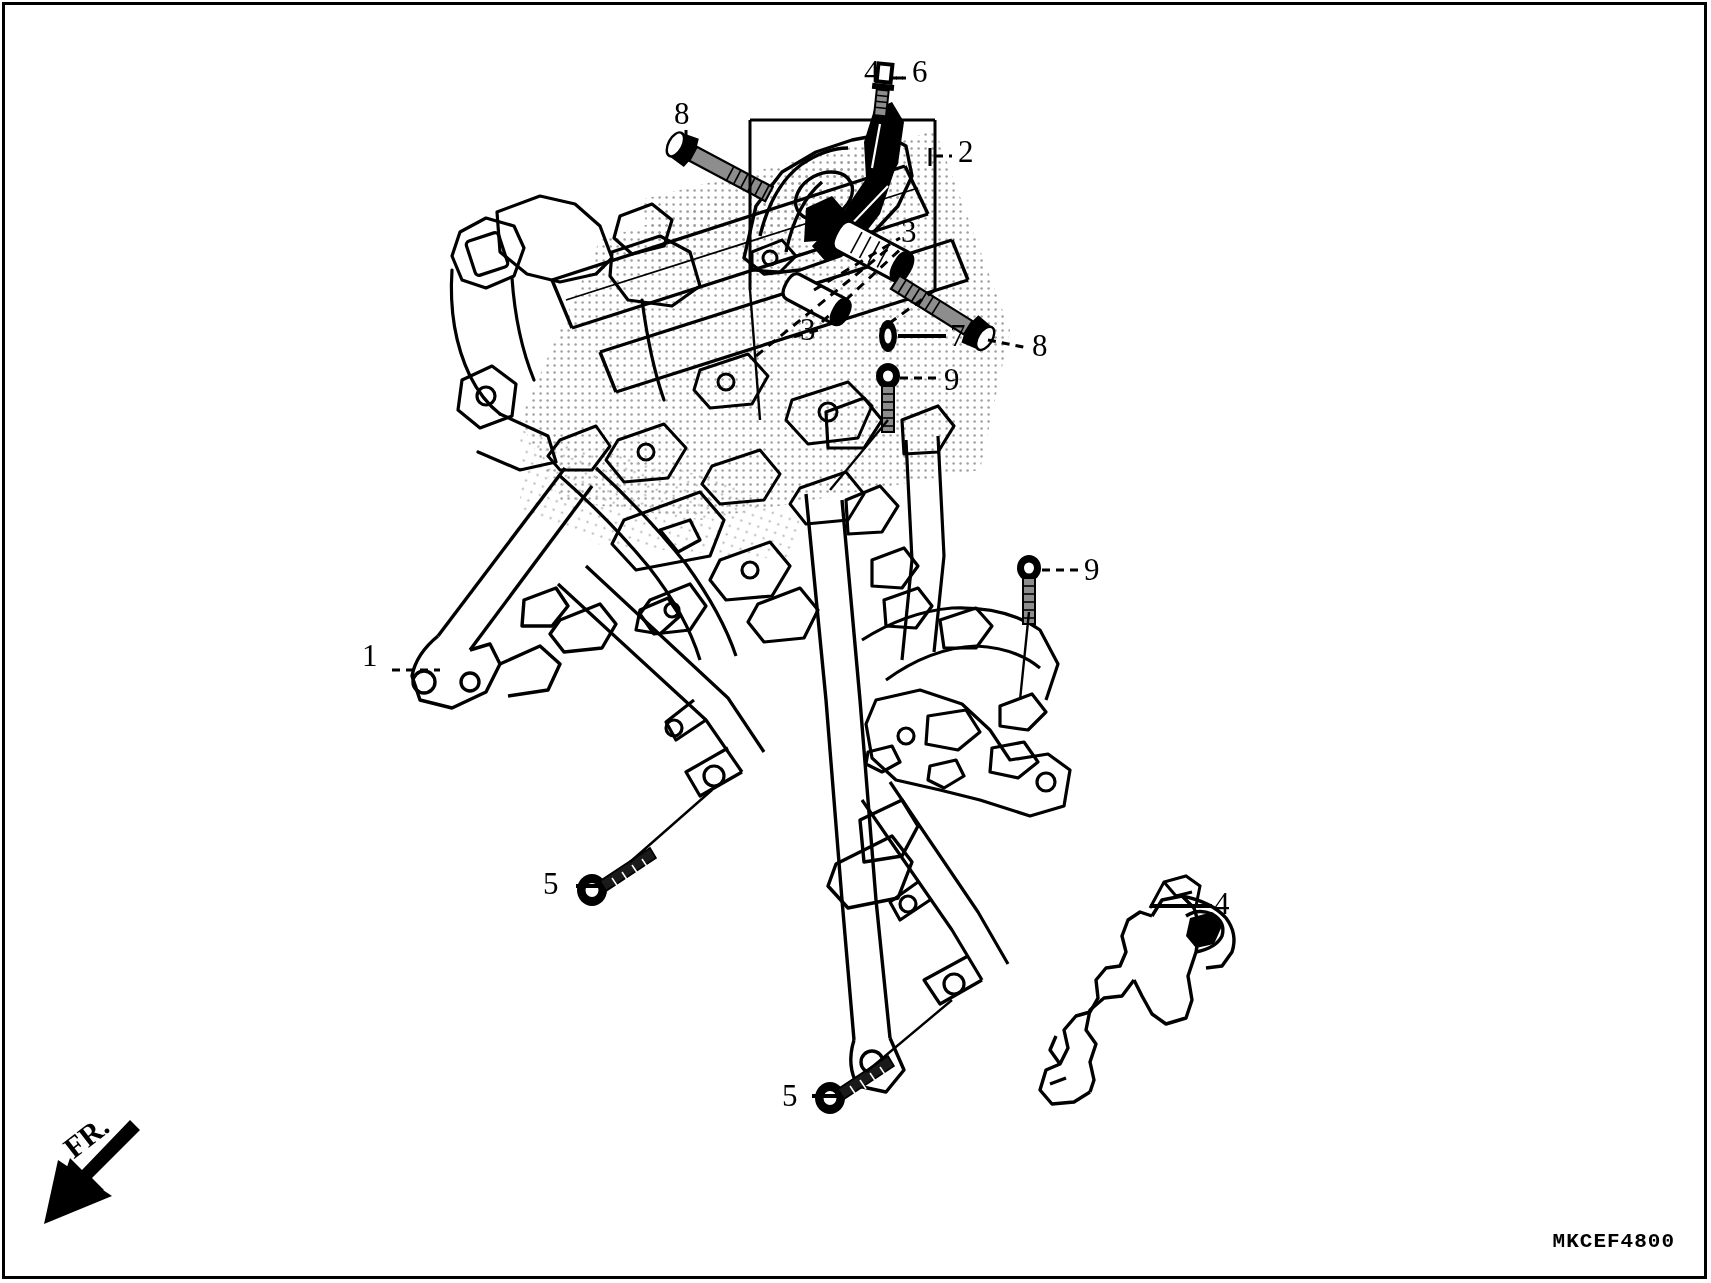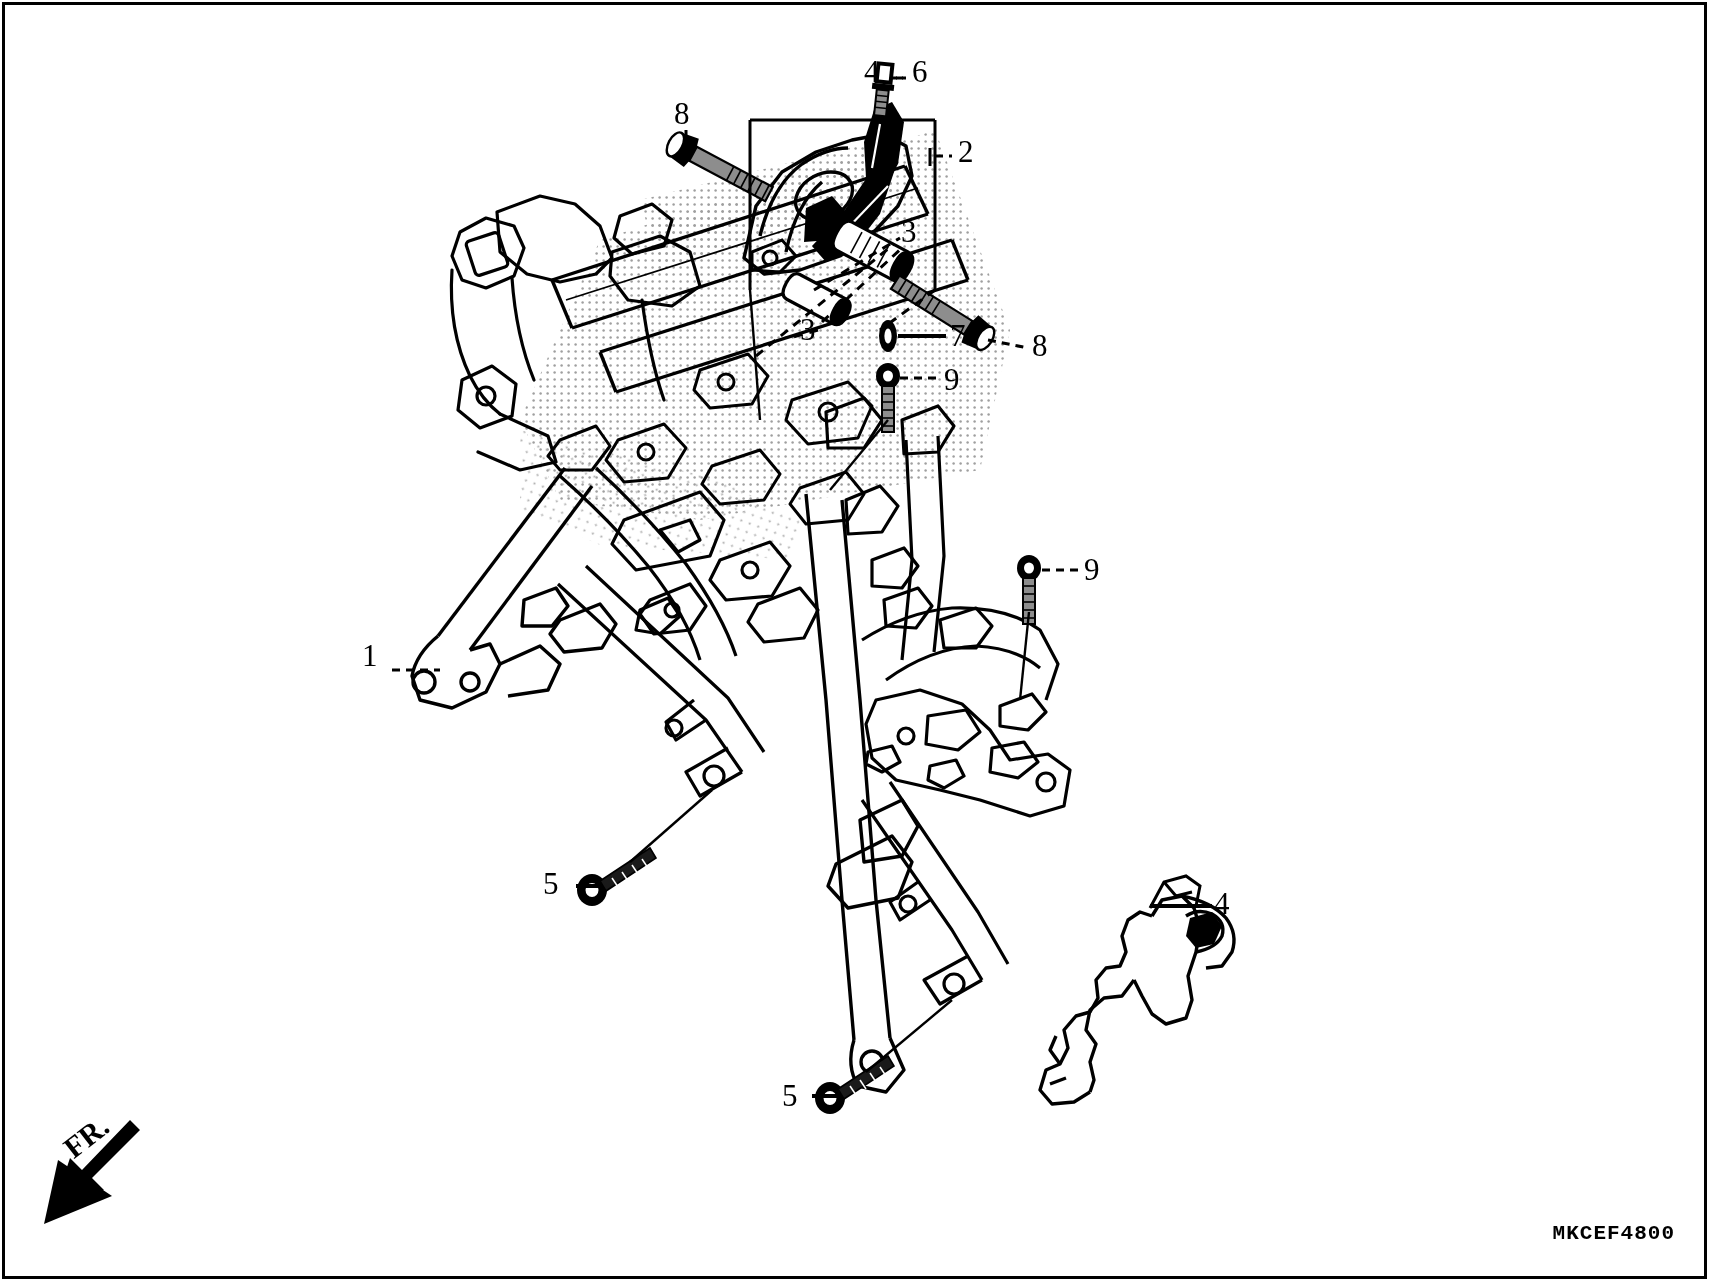--- a/index.html
+++ b/index.html
@@ -1,21 +1,21 @@
 <!DOCTYPE html>
 <html><head>
 <meta charset="utf-8">
 <style>
   html,body{margin:0;padding:0;background:#ffffff;}
   body{width:1711px;height:1283px;font-family:"Liberation Sans",sans-serif;overflow:hidden;}
   #page{position:relative;width:1711px;height:1283px;background:#fff;}
   #border{position:absolute;left:2px;top:2px;width:1705px;height:1277px;border:3px solid #000;box-sizing:border-box;}
   svg.layer{position:absolute;left:0;top:0;width:1711px;height:1283px;}
   .callout{position:absolute;font-family:"Liberation Serif",serif;font-size:31px;color:#000;line-height:1;letter-spacing:0px;}
-  .partcode{position:absolute;right:36px;bottom:38px;font-family:"Liberation Mono",monospace;font-size:21px;font-weight:bold;letter-spacing:1px;color:#000;}
+  .partcode{position:absolute;right:36px;bottom:30px;font-family:"Liberation Mono",monospace;font-size:21px;font-weight:bold;letter-spacing:1px;color:#000;}
   .frlabel{position:absolute;left:56px;bottom:128px;font-family:"Liberation Serif",serif;font-size:30px;font-weight:bold;color:#000;transform:rotate(-38deg);transform-origin:left bottom;}
 </style>
 </head>
 <body>
 
 <div id="page">
 
   <div id="border"></div>
 
   <svg class="layer" viewBox="0 0 1711 1283" xmlns="http://www.w3.org/2000/svg">

